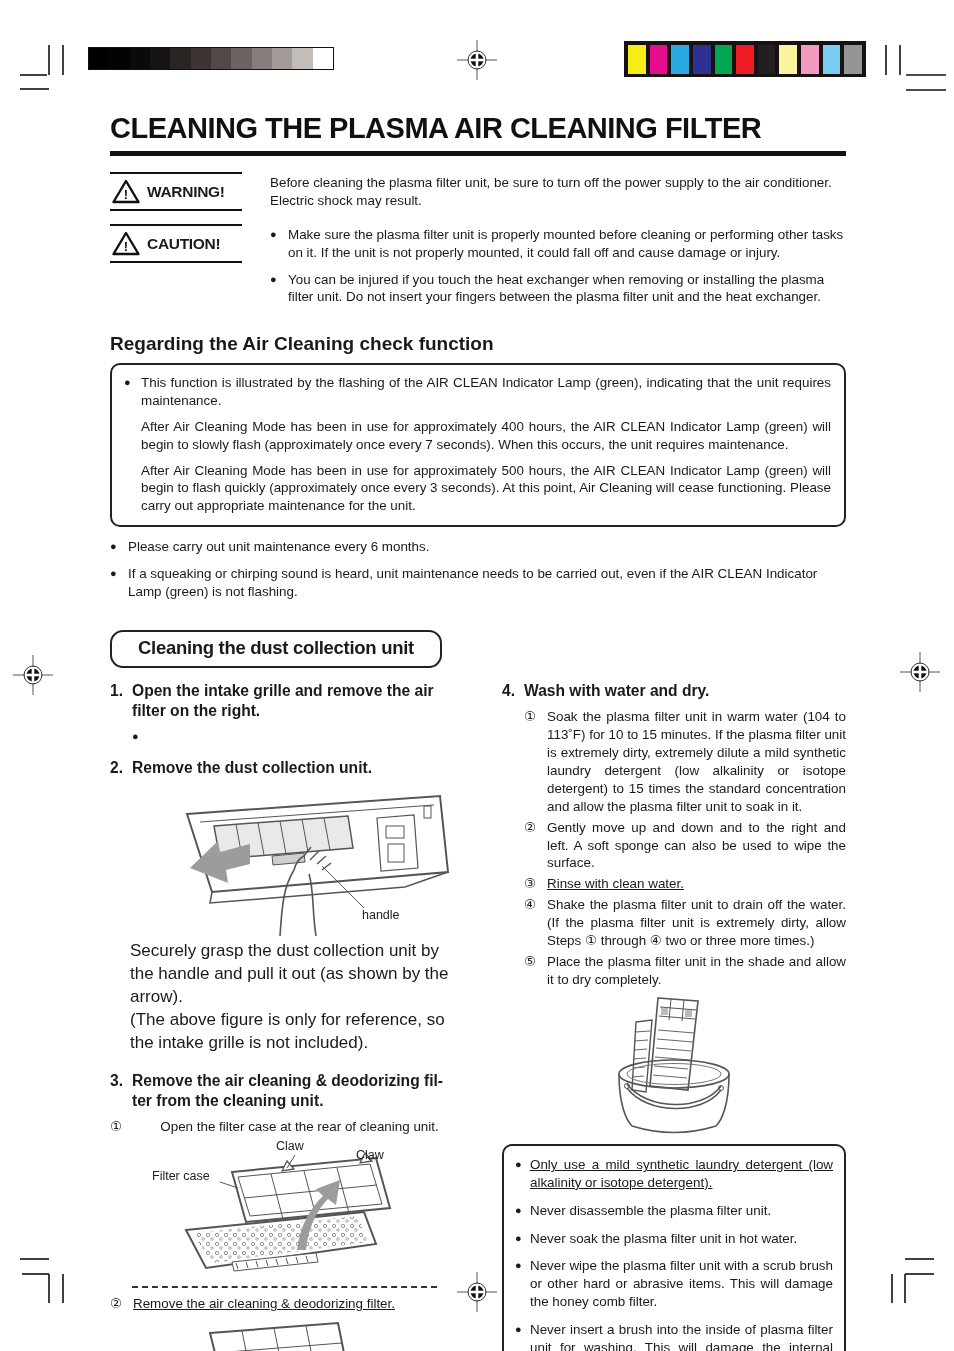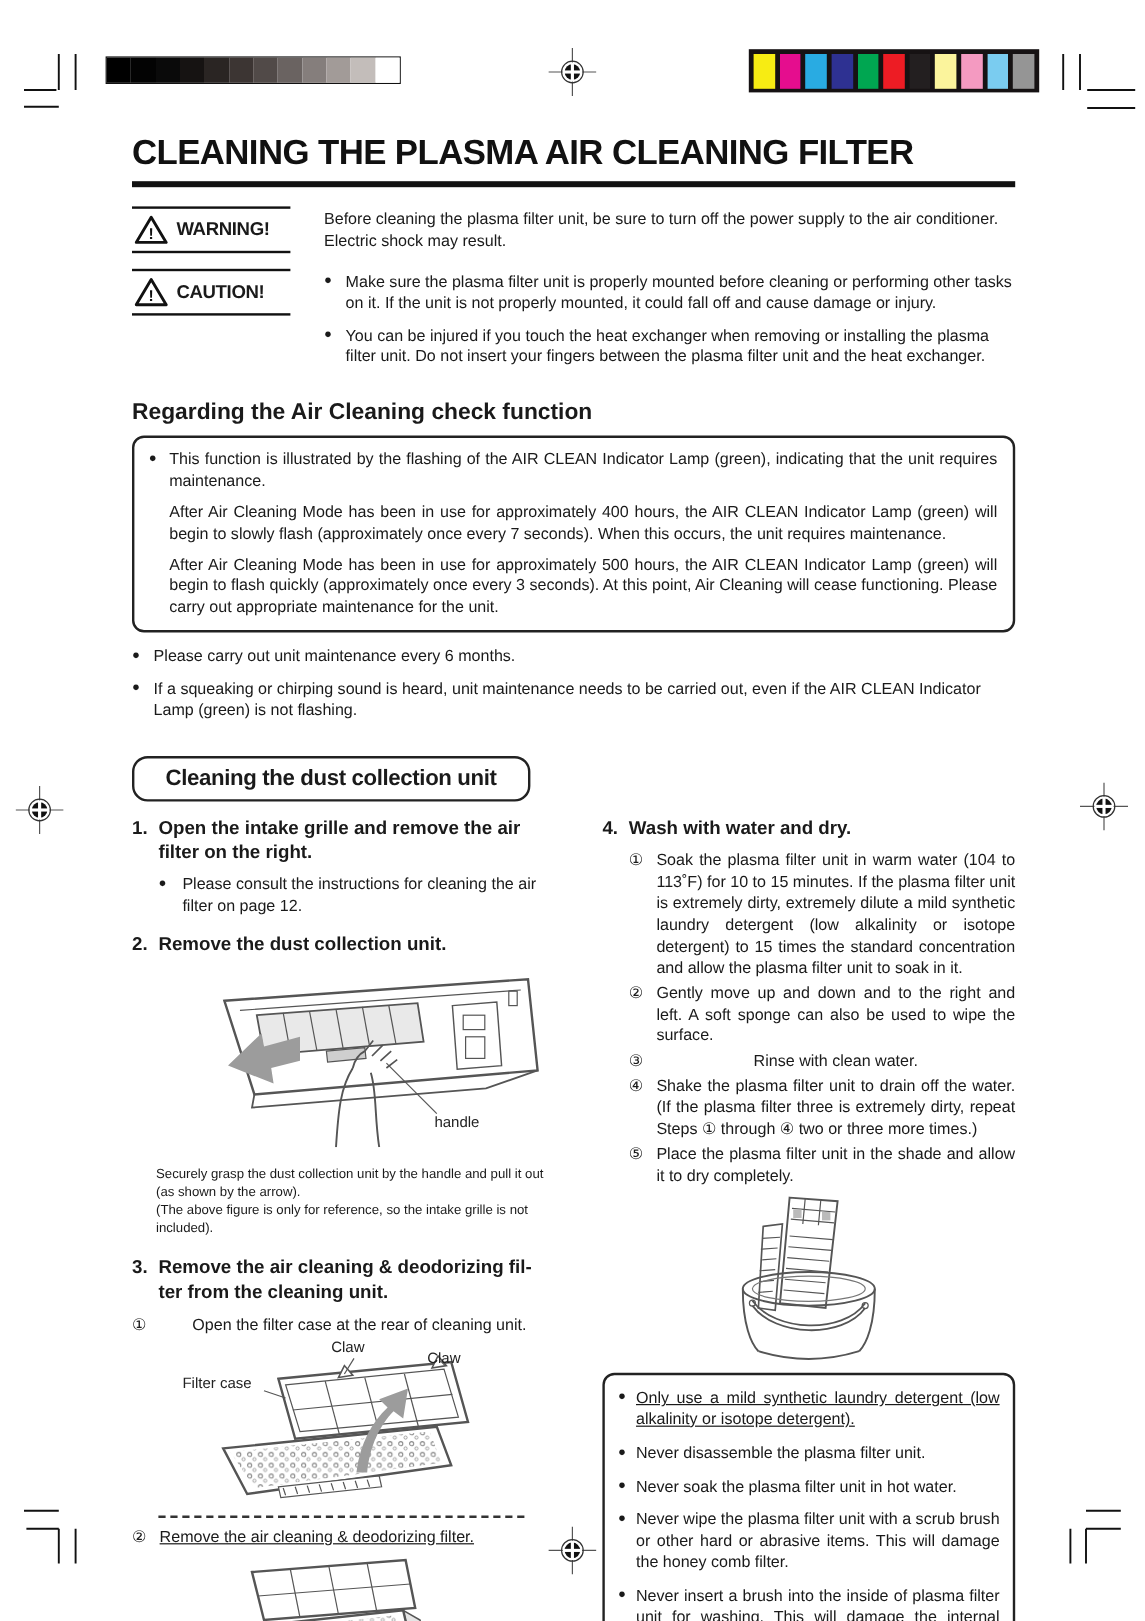--- a/index.html
+++ b/index.html
@@ -47,21 +47,21 @@
   .step .t { flex:1; white-space:pre-line; }
   .sub { display:flex; font-size:13.4px; line-height:1.34; margin-bottom:3px; }
   .sub .n { width:23px; flex:none; }
   .sub .t { flex:1; text-align:justify; }
   .sstep-blt { display:flex; font-size:13.4px; line-height:1.33; padding-left:22px; margin-bottom:10px; }
   .sstep-blt .dot { width:20px; flex:none; font-size:11px; padding-top:1px; }
   .ml { white-space:pre-line; }
   .fig { position:relative; }
   .fig svg { display:block; }
   .fig-label { position:absolute; font-size:12.5px; color:#222; }
-  .caption { font-size:11px; line-height:1.35; padding-left:20px; margin-top:16px; }
+  .caption { font-size:17px; line-height:1.35; padding-left:20px; margin-top:4px; }
   .dashes { border-top:2.5px dashed #333; width:305px; margin:6px 0 7px 22px; }
   .notes-box { border:2px solid #222; border-radius:10px; padding:10px 11px 8px 11px; margin-top:10px; }
   .notes-box .blt { margin-bottom:10px; }
   .notes-box .blt .dot { width:15px; }
   .notes-box .blt p { flex:1; text-align:justify; }
   .uline { text-decoration:underline; }
   .tri-ico { flex:none; }
   .fig-sketch path, .fig-sketch polygon, .fig-sketch polyline, .fig-sketch line, .fig-sketch ellipse, .fig-sketch circle { vector-effect:non-scaling-stroke; }
 </style>
 </head>
@@ -223,21 +223,20 @@
 
     <div class="col-l">
 
       <div class="step">
           <span class="n">1.</span>
           <span class="t">Open the intake grille and remove the air
 filter on the right.</span>
         </div>
       <div class="sstep-blt">
           <span class="dot">●</span>
-          <p>Please consult the instructions for cleaning the air filter on page 12.</p>
         </div>
 
       <div class="step" style="margin-top:14px;">
           <span class="n">2.</span>
           <span class="t">Remove the dust collection unit.</span>
         </div>
 
       <div class="fig" style="width:310px; height:150px; margin:8px 0 2px 42px;">
         <svg class="fig-sketch" width="310" height="150" viewBox="0 0 310 150">
           <polygon points="35,28 288,10 296,86 60,106" fill="#fff" stroke="#555" stroke-width="2"></polygon>
@@ -349,25 +348,25 @@
         <div class="sub">
             <span class="n">①</span>
             <span class="t">Soak the plasma filter unit in warm water (104 to 113˚F) for 10 to 15 minutes. If the plasma filter unit is extremely dirty, extremely dilute a mild synthetic laundry detergent (low alkalinity or isotope detergent) to 15 times the standard concentration and allow the plasma filter unit to soak in it.</span>
           </div>
         <div class="sub">
             <span class="n">②</span>
             <span class="t">Gently move up and down and to the right and left. A soft sponge can also be used to wipe the surface.</span>
           </div>
         <div class="sub">
             <span class="n">③</span>
-            <span class="t" style="text-align:center;">Rinse with clean water.</span>
+            <span class="t" style="text-align:left;text-decoration:underline;">Rinse with clean water.</span>
           </div>
         <div class="sub">
             <span class="n">④</span>
-            <span class="t">Shake the plasma filter unit to drain off the water. (If the plasma filter three is extremely dirty, repeat Steps ① through ④ two or three more times.)</span>
+            <span class="t">Shake the plasma filter unit to drain off the water. (If the plasma filter unit is extremely dirty, allow Steps ① through ④ two or three more times.)</span>
           </div>
         <div class="sub">
             <span class="n">⑤</span>
             <span class="t">Place the plasma filter unit in the shade and allow it to dry completely.</span>
           </div>
       </div>
 
       <div class="fig" style="width:200px; height:142px; margin:2px auto 0 auto;">
         <svg class="fig-sketch" width="200" height="142" viewBox="0 0 200 142">
           <polygon points="62,30 78,28 72,100 58,98" fill="#fff" stroke="#555" stroke-width="1.4"></polygon>

